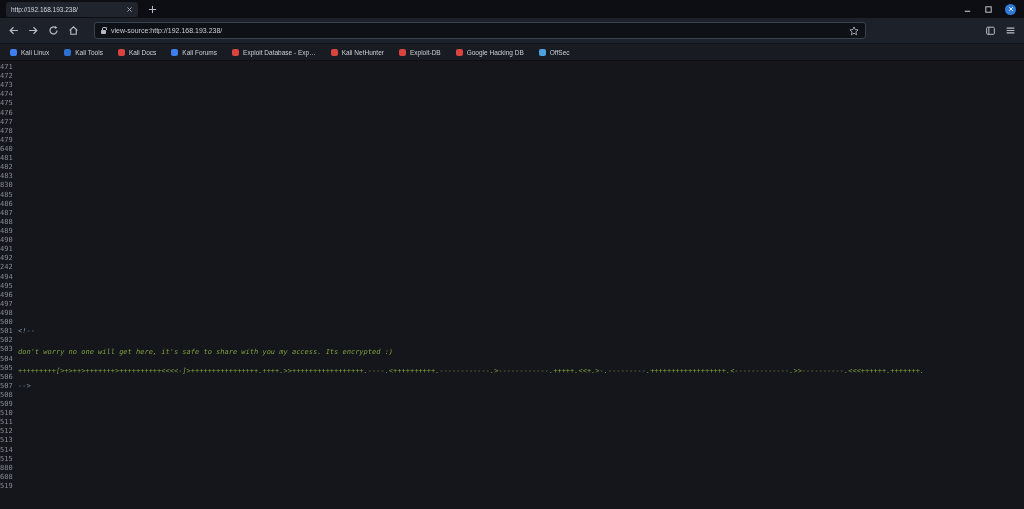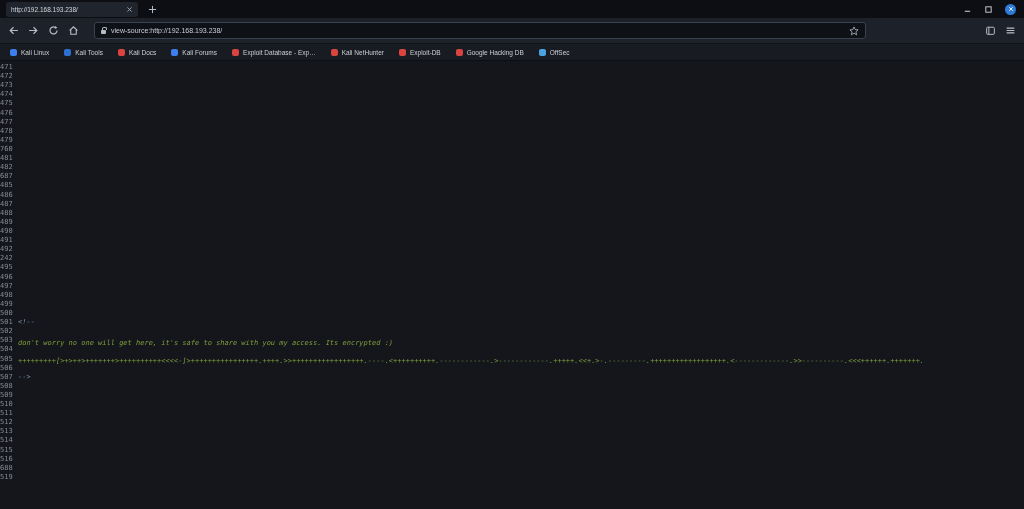--- a/index.html
+++ b/index.html
@@ -239,37 +239,41 @@
     <span class="num">478</span>
     <span class="code"></span>
   </div>
 
   <div class="srcline">
     <span class="num">479</span>
     <span class="code"></span>
   </div>
 
   <div class="srcline">
-    <span class="num">760</span>
+    <span class="num">640</span>
     <span class="code"></span>
   </div>
 
   <div class="srcline">
     <span class="num">481</span>
     <span class="code"></span>
   </div>
 
   <div class="srcline">
     <span class="num">482</span>
     <span class="code"></span>
   </div>
 
-
-  <div class="srcline">
-    <span class="num">687</span>
+  <div class="srcline">
+    <span class="num">483</span>
+    <span class="code"></span>
+  </div>
+
+  <div class="srcline">
+    <span class="num">830</span>
     <span class="code"></span>
   </div>
 
   <div class="srcline">
     <span class="num">485</span>
     <span class="code"></span>
   </div>
 
   <div class="srcline">
     <span class="num">486</span>
@@ -304,20 +308,24 @@
   <div class="srcline">
     <span class="num">492</span>
     <span class="code"></span>
   </div>
 
   <div class="srcline">
     <span class="num">242</span>
     <span class="code"></span>
   </div>
 
+  <div class="srcline">
+    <span class="num">494</span>
+    <span class="code"></span>
+  </div>
 
   <div class="srcline">
     <span class="num">495</span>
     <span class="code"></span>
   </div>
 
   <div class="srcline">
     <span class="num">496</span>
     <span class="code"></span>
   </div>
@@ -325,24 +333,20 @@
   <div class="srcline">
     <span class="num">497</span>
     <span class="code"></span>
   </div>
 
   <div class="srcline">
     <span class="num">498</span>
     <span class="code"></span>
   </div>
 
-  <div class="srcline">
-    <span class="num">499</span>
-    <span class="code"></span>
-  </div>
 
   <div class="srcline">
     <span class="num">500</span>
     <span class="code"></span>
   </div>
 
   <div class="srcline">
     <span class="num">501</span>
     <span class="code delim">&lt;!--</span>
   </div>
@@ -411,21 +415,21 @@
     <span class="num">514</span>
     <span class="code"></span>
   </div>
 
   <div class="srcline">
     <span class="num">515</span>
     <span class="code"></span>
   </div>
 
   <div class="srcline">
-    <span class="num">516</span>
+    <span class="num">880</span>
     <span class="code"></span>
   </div>
 
 
   <div class="srcline">
     <span class="num">688</span>
     <span class="code"></span>
   </div>
 
   <div class="srcline">

